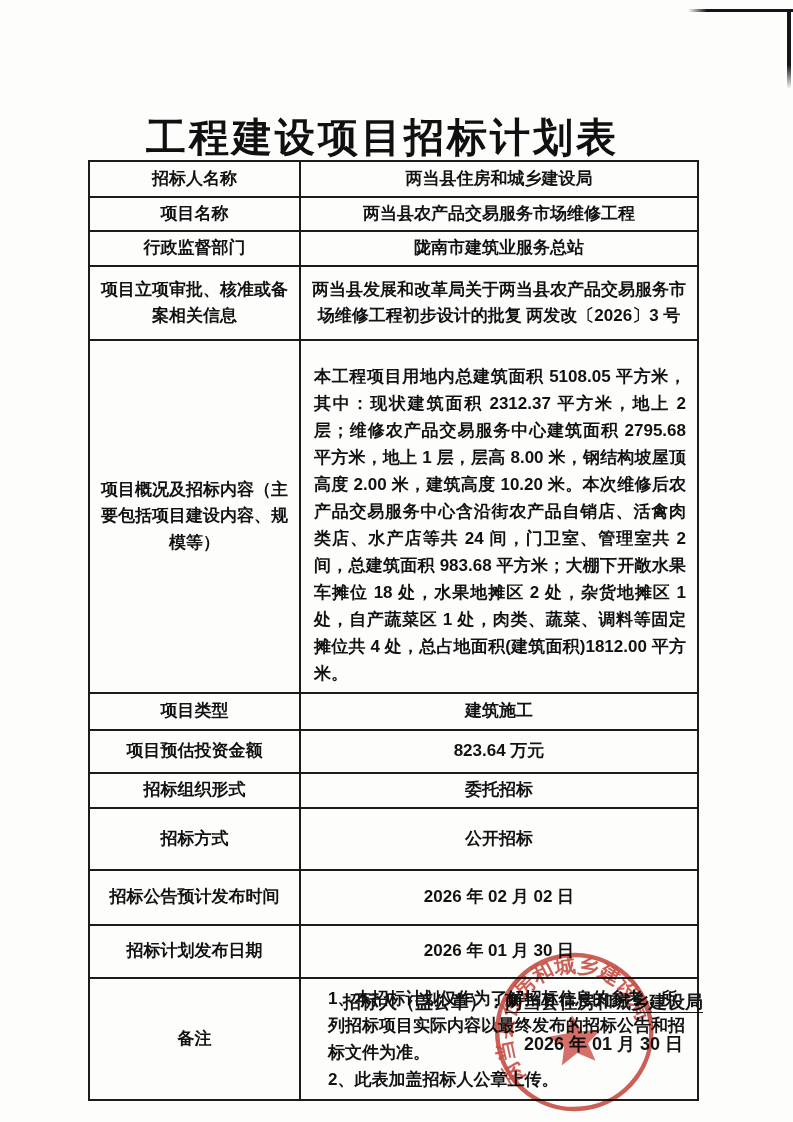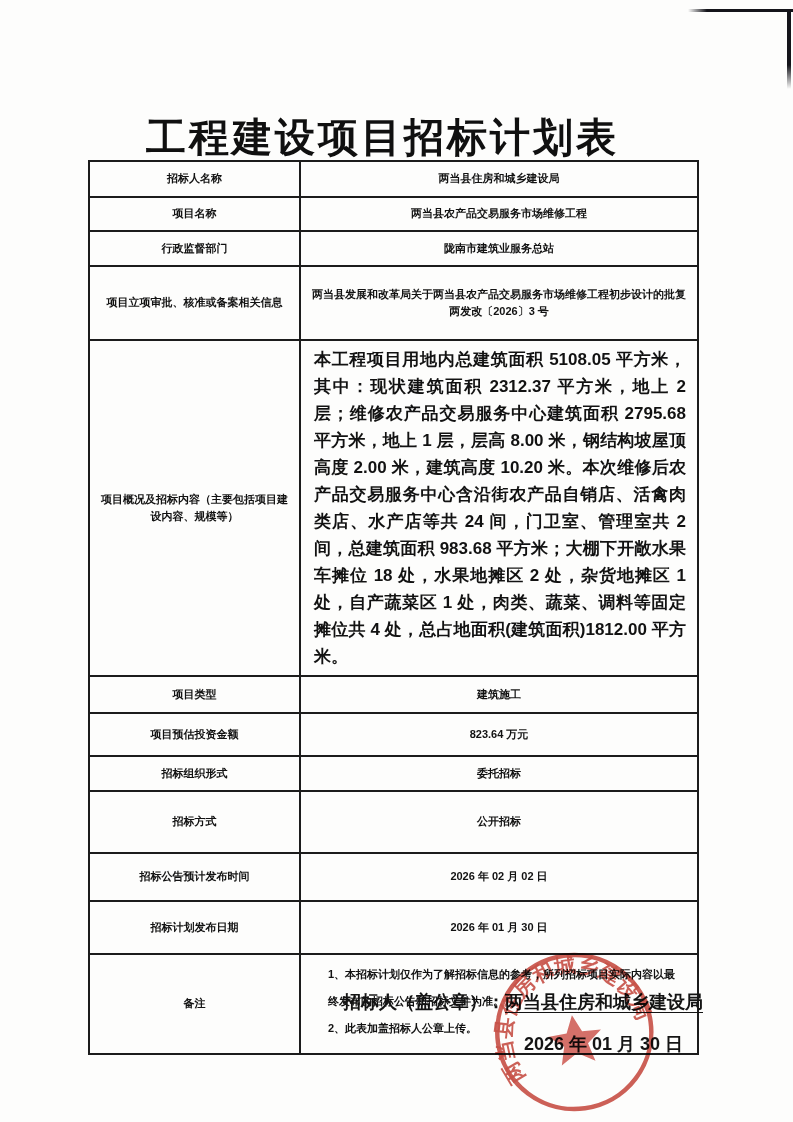--- a/index.html
+++ b/index.html
@@ -29,33 +29,33 @@
   }
   table.doc{
     position:absolute;left:88px;top:160px;
     width:589px;
     border-collapse:collapse;
     table-layout:fixed;
   }
   table.doc td{
     border:2px solid #1c1c1c;
     font-weight:bold;
-    font-size:11px;
+    font-size:17px;
     line-height:1.55;
     padding:2px 8px;
     vertical-align:middle;
     color:#121212;
   }
   td.lbl{width:193px;text-align:center;}
   td.val{width:380px;text-align:center;}
   td.val.long{
     text-align:justify;
     font-size:17px;
     line-height:27px;
-    padding:5px 11px 5px 13px;
+    padding:22px 11px 5px 13px;
   }
   td.val.left{
     text-align:left;
     line-height:27px;
     padding:6px 11px 6px 27px;
     vertical-align:top;
     border-radius:28px;
   }
   .sign-line{
     position:absolute;left:343px;top:990px;
@@ -119,21 +119,21 @@
         <td class="val">823.64 万元</td>
       </tr>
       <tr style="height:35px">
         <td class="lbl">招标组织形式</td>
         <td class="val">委托招标</td>
       </tr>
       <tr style="height:62px">
         <td class="lbl">招标方式</td>
         <td class="val">公开招标</td>
       </tr>
-      <tr style="height:48px">
+      <tr style="height:55px">
         <td class="lbl">招标公告预计发布时间</td>
         <td class="val">2026 年 02 月 02 日</td>
       </tr>
       <tr style="height:53px">
         <td class="lbl">招标计划发布日期</td>
         <td class="val">2026 年 01 月 30 日</td>
       </tr>
       <tr style="height:100px">
         <td class="lbl">备注</td>
         <td class="val left">

